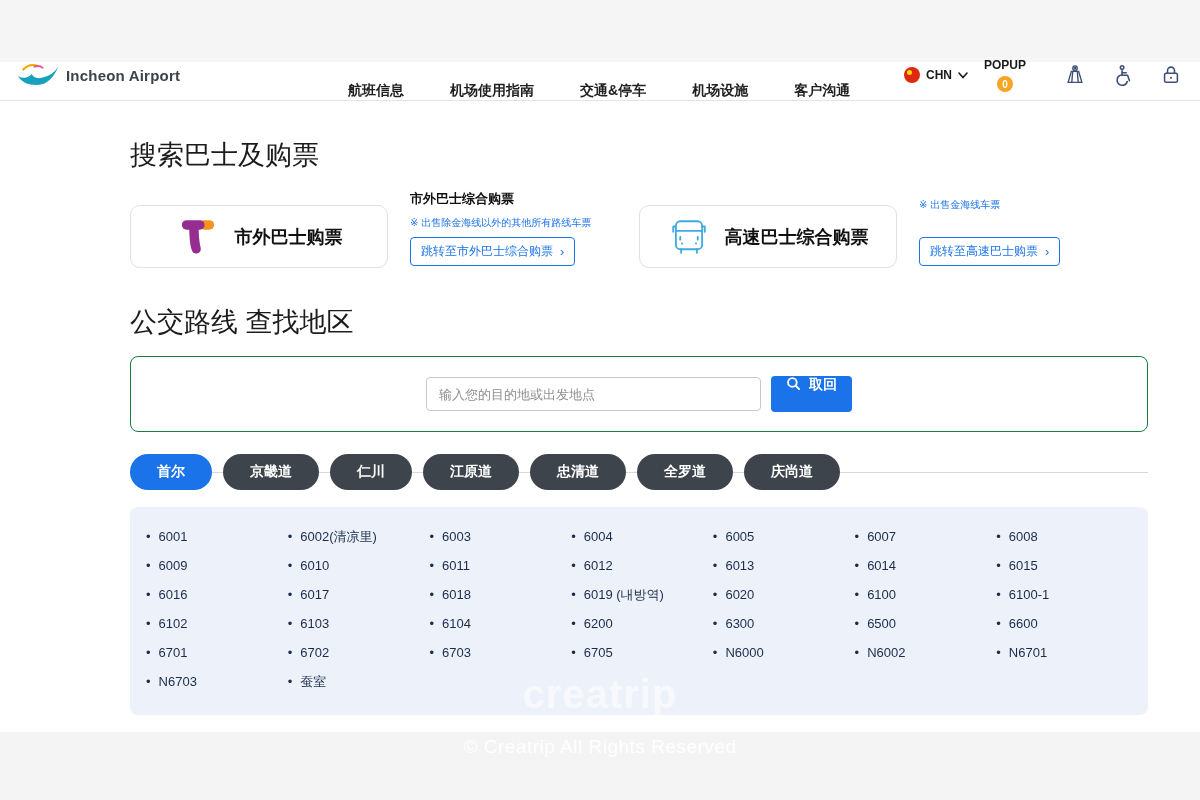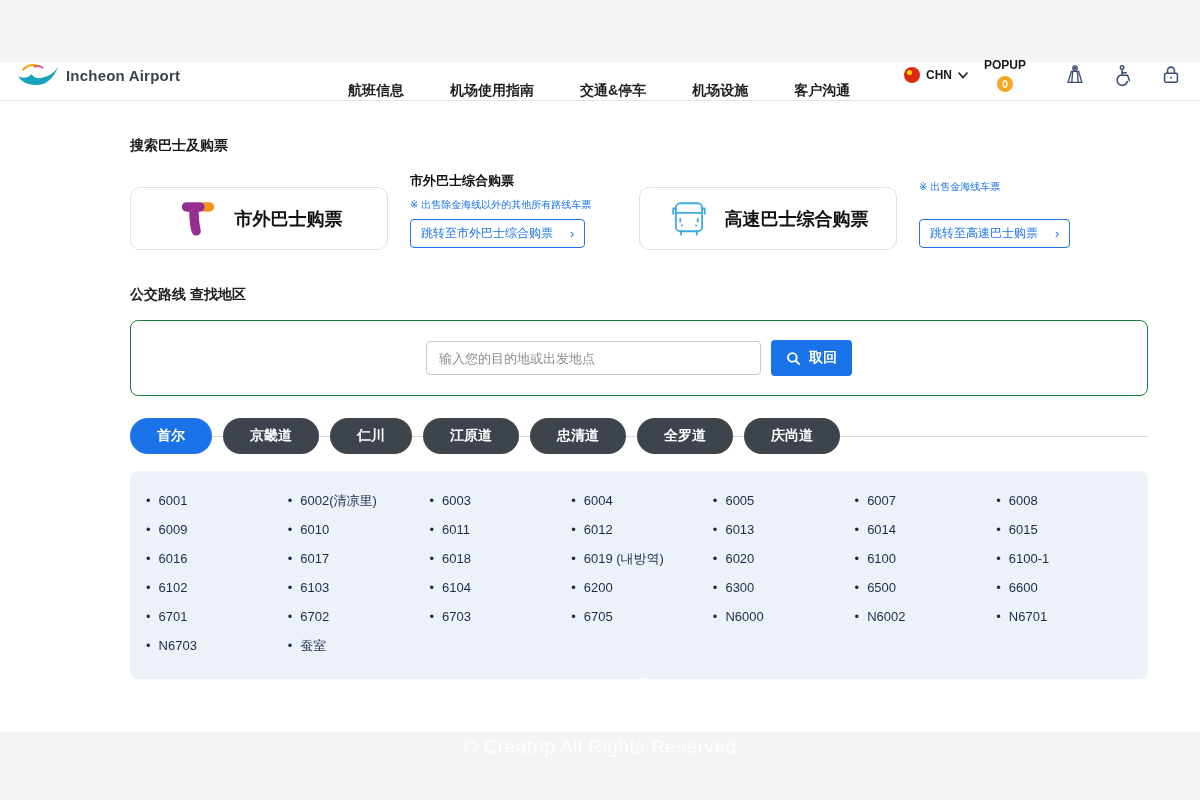--- a/index.html
+++ b/index.html
@@ -24,50 +24,50 @@
   .flag::after { content:""; position:absolute; left:3px; top:3px; width:5px; height:5px; border-radius:50%; background:#ffd900; }
   .lang-label { font-size:12px; font-weight:700; color:#1a1a1a; }
   .popup-wrap { display:flex; align-items:center; gap:4px; margin-left:16px; cursor:pointer;flex-direction:column; }
   .popup-label { font-size:12px; font-weight:700; color:#1a1a1a; }
   .popup-badge { width:16px; height:16px; border-radius:50%; background:#f5a623; color:#fff;
     font-size:10px; font-weight:700; display:flex; align-items:center; justify-content:center; }
   .hdr-icons { display:flex; align-items:center; gap:26px; margin-left:38px; }
   .hdr-icon { width:22px; height:22px; cursor:pointer; display:block; }
   
   .main { margin:0 52px 0 130px; width:1018px; }
-  .section-title { font-size:14px; font-weight:700; color:#1c1c1c; margin-top:36px; }
+  .section-title { font-size:27px; font-weight:400; color:#1c1c1c; margin-top:36px; }
   .cards-row { display:flex; margin-top:16px; }
   .card-group { display:flex; width:510px; }
   .ticket-card {
     width:258px; height:63px; background:#fff; border:1px solid #e0e0e0; border-radius:10px;
     display:flex; align-items:center; justify-content:center; gap:15px; cursor:pointer; flex:0 0 auto;margin-top:16px;
   }
   .card-label { font-size:18px; font-weight:700; color:#111; }
   .card-info { margin-left:22px; display:flex; flex-direction:column; width:225px; padding:1px 0 2px; }
   .info-title { font-size:13px; font-weight:700; color:#111; }
   .info-note { font-size:10px; color:#1a73e8; margin-top:6px; line-height:17px; }
   .jump-button {
     margin-top:auto; align-self:flex-start; background:#fff; border:1px solid #1a73e8; border-radius:4px;
-    color:#1a73e8; font-size:12px; font-weight:500; padding:5px 10px; display:flex; align-items:center; gap:17px; cursor:pointer;
+    color:#1a73e8; font-size:12px; font-weight:500; padding:5px 10px; display:flex; align-items:center; gap:7px; cursor:pointer;
   }
   .jump-chevron { font-size:13px; line-height:1; }
   
   .search-panel {
     margin-top:16px; height:76px; border:1px solid #15803d; border-radius:8px;
     display:flex; align-items:center; justify-content:center; gap:10px;
   }
   .search-input {
     width:335px; height:34px; border:1px solid #c8c8c8; border-radius:4px;
     padding:0 12px; font-size:13px; color:#333; outline:none;
     font-family:"Liberation Sans","DejaVu Sans",sans-serif;
   }
   .search-input::placeholder { color:#8e8e8e; }
   .search-button {
     height:36px; background:#1a73e8; border:none; border-radius:4px; color:#fff;
-    font-size:14px; font-weight:700; padding:0 15px; display:flex; align-items:center; gap:8px; cursor:pointer;
+    font-size:14px; font-weight:700; padding:0 15px; display:flex; gap:8px; cursor:pointer;
     font-family:Liberation Sans, sans-serif;
   }
   
   .tabs-row { position:relative; margin-top:22px; height:36px; }
   .tabs-line { position:absolute; top:50%; left:0; right:0; height:1px; background:#d8d8d8; }
   .tabs { position:relative; display:flex; gap:11px; }
   .tab {
     height:36px; padding:0 27px; border-radius:18px; background:#3d444c; color:#fff;
     font-size:14px; font-weight:700; display:flex; align-items:center; cursor:pointer; white-space:nowrap;
   }

